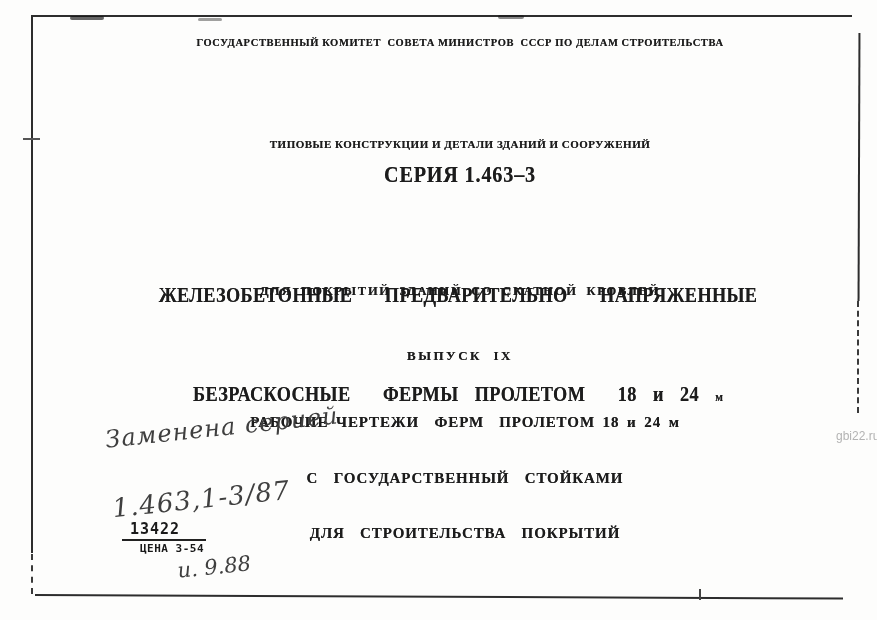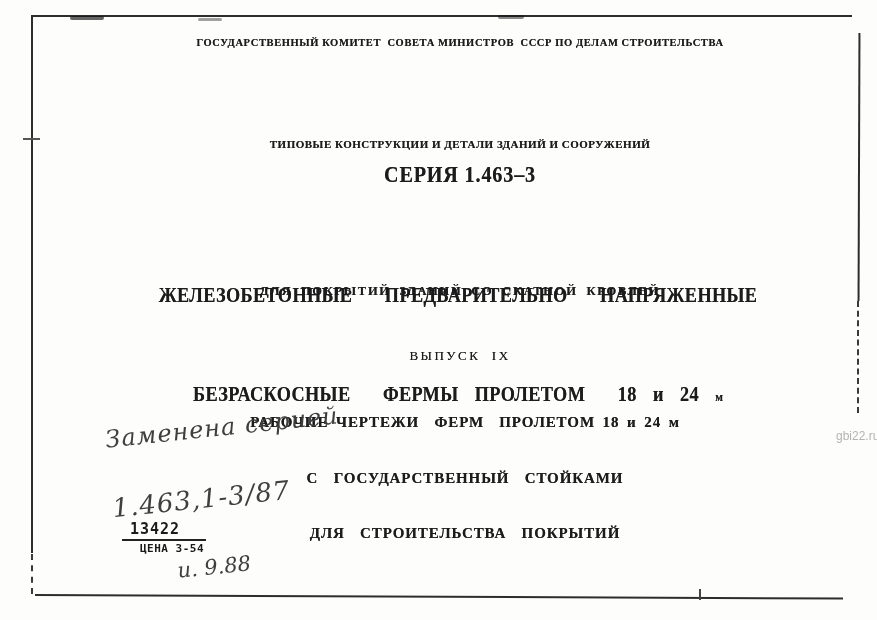--- a/index.html
+++ b/index.html
@@ -44,21 +44,21 @@
     font-size:21px; font-weight:bold; letter-spacing:.4px; word-spacing:13px;
     transform:scaleX(.87); line-height:33px;
   }
   .main-title .unit { font-size:13px; letter-spacing:0; word-spacing:0; }
   .subtitle {
     left:160px; top:284px; width:600px;
     font-size:12.5px; font-weight:bold; letter-spacing:1.7px; word-spacing:4px;
   }
   .issue-label {
     left:160px; top:348px; width:600px;
-    font-size:13px; font-weight:normal; letter-spacing:2.5px;
+    font-size:13px; font-weight:bold; letter-spacing:2.5px;
   }
   .issue-desc {
     left:165px; top:376px; width:600px;
     font-size:15px; font-weight:bold; letter-spacing:.9px; word-spacing:3px;
     line-height:18.5px;
   }
 
   
   .handwriting {
     left:100px; top:388px; width:250px;

